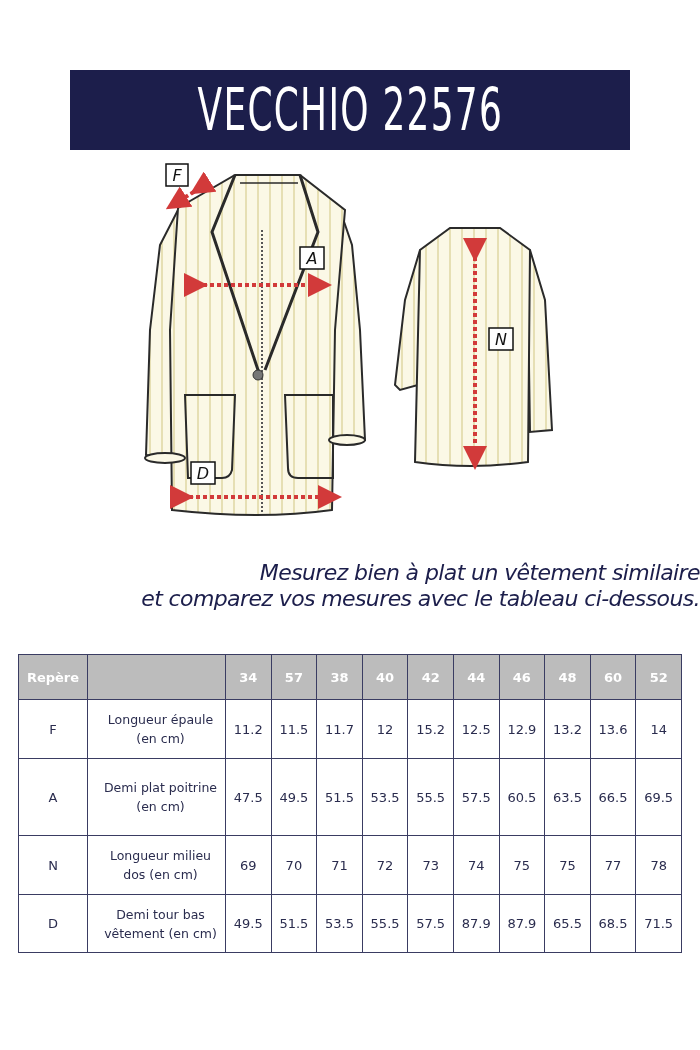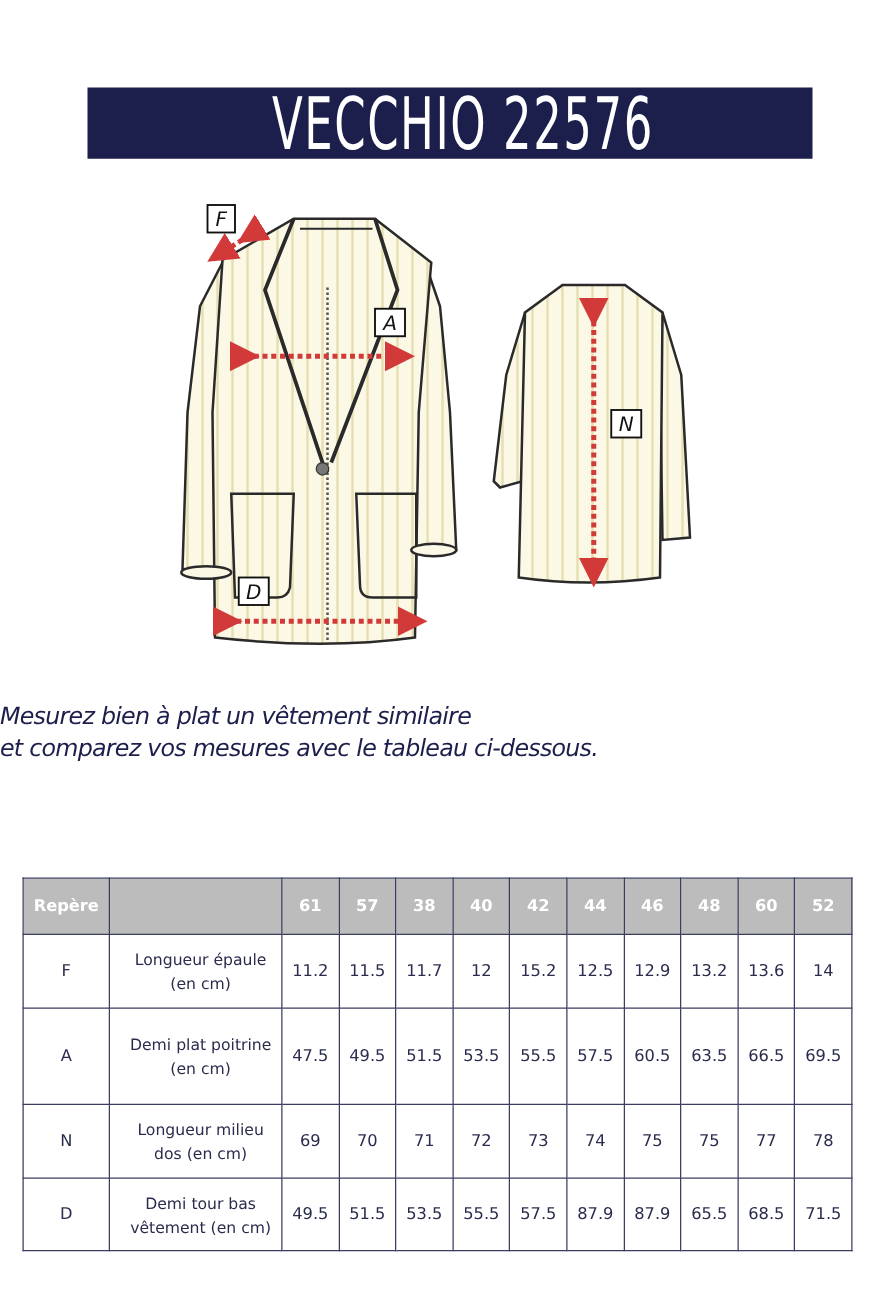--- a/index.html
+++ b/index.html
@@ -1,36 +1,36 @@
 <!DOCTYPE html>
 <html><head>
 <meta charset="utf-8">
 <style>
   html, body { margin: 0; padding: 0; background: #ffffff; }
   body { width: 700px; height: 1050px; position: relative; overflow: hidden; font-family: "Liberation Sans", sans-serif; }
   .title-banner {
-    position: absolute; left: 70px; top: 70px; width: 560px; height: 57px;
-    background: #1c1e4b; display: flex; align-items: center; justify-content: center; padding-left: 20px;
+    position: absolute; left: 70px; top: 70px; width: 560px; height: 80px;
+    background: #1c1e4b; display: flex; align-items: center; justify-content: center;
   }
   .title-text {
     color: #ffffff; font-family: "DejaVu Sans", sans-serif; font-weight: normal;
     font-size: 58px; letter-spacing: 2px; transform: scaleX(0.62); white-space: nowrap;
     line-height: 1;
   }
   .illustration { position: absolute; left: 0; top: 155px; width: 700px; height: 380px; }
   .subtitle {
-    position: absolute; left: 0; top: 560px; width: 700px; text-align: left;
-    color: #1c1e4b; font-style: italic; font-size: 19px; line-height: 26px;
+    position: absolute; left: 0; top: 560px; width: 700px; text-align: right;
+    color: #1c1e4b; font-style: italic; font-size: 22px; line-height: 26px;
     font-family: "DejaVu Sans", sans-serif; letter-spacing: -0.6px;
   }
   .subtitle div { white-space: nowrap; }
   table.sizes {
     position: absolute; left: 18px; top: 654px; width: 664px;
     border-collapse: collapse; table-layout: fixed;
-    font-family: "DejaVu Sans", sans-serif; color: #2a2c4e; margin-top: 48px;
+    font-family: "DejaVu Sans", sans-serif; color: #2a2c4e;
   }
   table.sizes th, table.sizes td { border: 1.5px solid #3a3c62; text-align: center; padding: 0; }
   table.sizes th { background: #bcbcbc; color: #ffffff; font-weight: bold; font-size: 13px; height: 44px; }
   table.sizes td { font-size: 13px; }
   table.sizes td.label { text-align: center; padding-left: 8px; font-size: 12.5px; line-height: 19px; }
   tr.r-f td { height: 58px; }
   tr.r-a td { height: 76px; }
   tr.r-n td { height: 58px; }
   tr.r-d td { height: 57px; }
   .tag { font-family: "DejaVu Sans", sans-serif; font-style: italic; font-size: 16px; fill: #111; }
@@ -120,21 +120,21 @@
       <col>
       <col>
       <col>
       <col>
       <col>
   </colgroup>
   <thead>
     <tr>
       <th>Repère</th>
       <th></th>
-      <th>61</th>
+      <th>34</th>
       <th>57</th>
       <th>38</th>
       <th>40</th>
       <th>42</th>
       <th>44</th>
       <th>46</th>
       <th>48</th>
       <th>60</th>
       <th>52</th>
     </tr>

